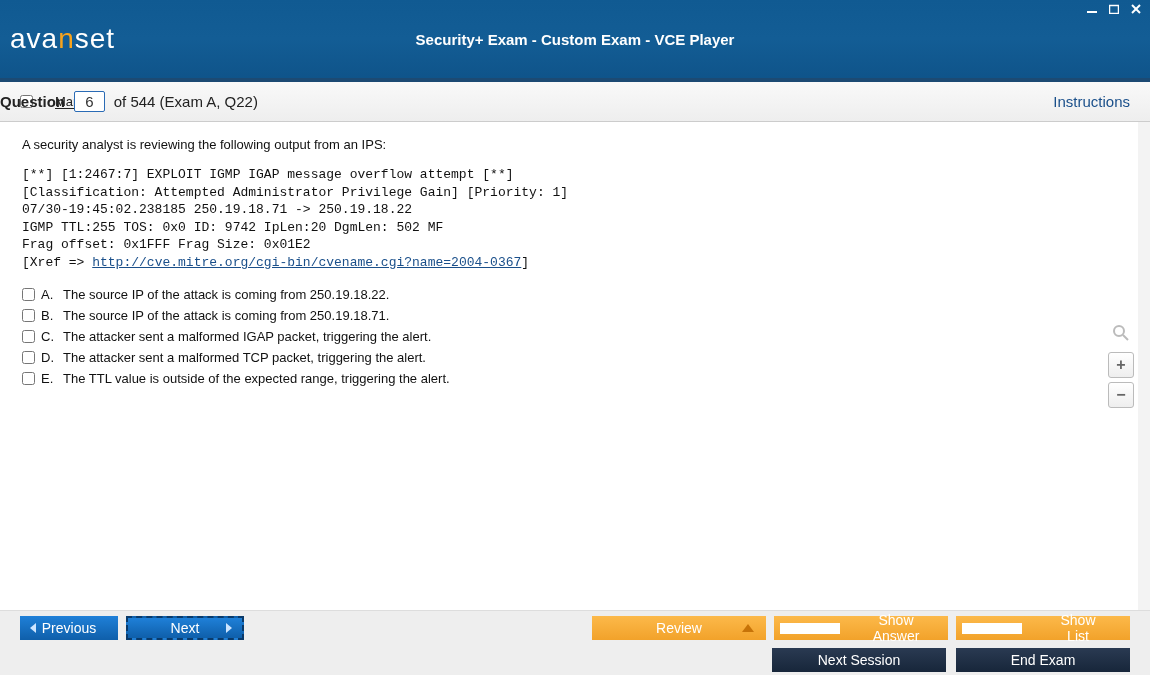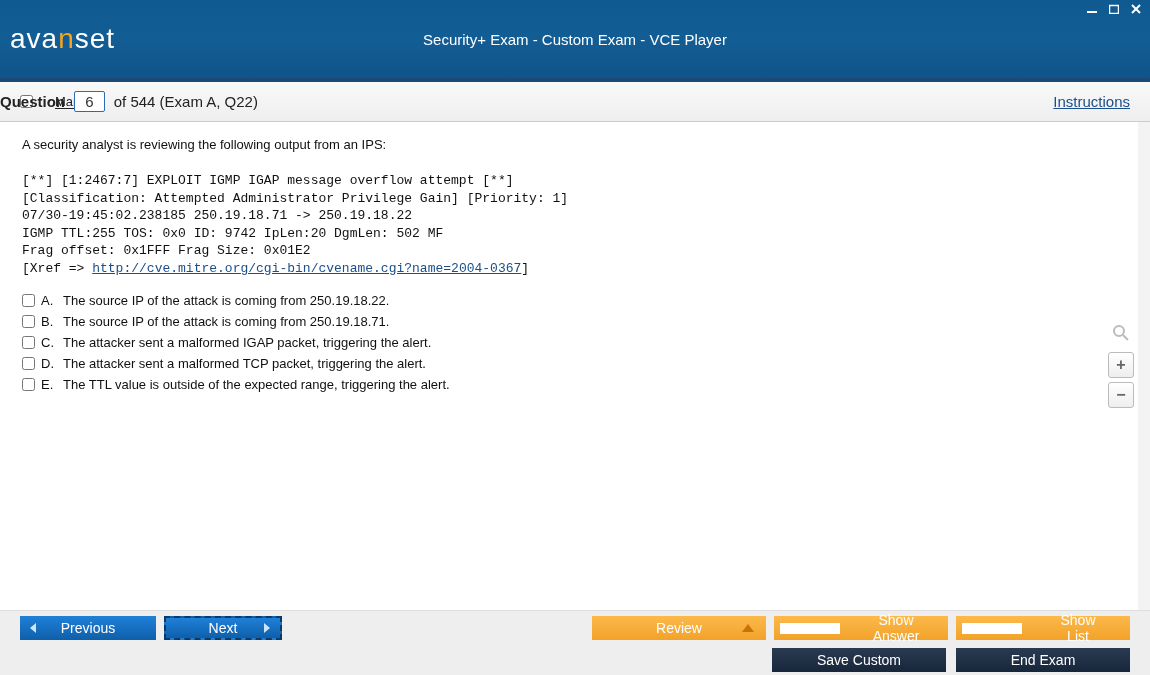--- a/index.html
+++ b/index.html
@@ -1,45 +1,45 @@
 <!DOCTYPE html>
 <html><head>
 <meta charset="utf-8">
 <style>
 * { box-sizing: border-box; margin: 0; padding: 0; }
 body { font-family: "Segoe UI", Arial, sans-serif; font-size: 13px; background: #fff; width: 1150px; height: 675px; overflow: hidden; position: relative; }
 .title-bar { height: 82px; background: linear-gradient(#105a92, #135d95 50%, #0f548a); color: #fff; display: flex; align-items: center; padding: 0 10px; position: relative; border-bottom: 4px solid #1c4a73; }
 .logo { font-size: 28px; letter-spacing: 1px; font-weight: 300; }
 .logo .n { color: #f7a31c; font-weight: 400; }
-.title-text { position: absolute; left: 0; right: 0; text-align: center; font-size: 15px; font-weight: 400; pointer-events: none; }
+.title-text { position: absolute; left: 0; right: 0; text-align: center; font-size: 15px; font-weight: 700; pointer-events: none; }
 .win-btns { position: absolute; right: 6px; top: 2px; display: flex; gap: 6px; }
 .win-btn { width: 16px; height: 14px; display: inline-flex; align-items: center; justify-content: center; color: #fff; cursor: pointer; font-size: 12px; font-weight: bold; }
 .toolbar { height: 40px; background: linear-gradient(#f9f9f9, #eeeeee); border-bottom: 1px solid #ccc; display: flex; align-items: center; padding: 0 20px; position: relative; }
 .mark-wrap { display: flex; align-items: center; gap: 22px; }
 .mark-wrap label { text-decoration: underline; text-underline-offset: 2px; color: #222; }
 
 .q-center { position: absolute; left: 0; right: 0; text-align: left; color: #222; font-size: 15px; pointer-events: none; }
 .q-center b { font-weight: 700; }
 .q-num { display: inline-block; border: 1px solid #2a6bb5; border-radius: 2px; padding: 1px 10px; margin: 0 5px; background: #fff; color: #333; pointer-events: auto; }
-.instructions { margin-left: auto; color: #1a4f8a; text-decoration: underline; cursor: pointer; font-size: 15px; }
+.instructions { margin-left: auto; color: #1a4f8a; cursor: pointer; font-size: 15px; }
 .content { padding: 15px 22px; height: 488px; overflow: auto; position: relative; border-right: 12px solid #f3f3f3;}
-.prompt { margin-bottom: 20px; font-size: 13px; color: #111; }
+.prompt { margin-bottom: 14px; font-size: 13px; color: #111; }
 .ips-out { font-family: "Courier New", monospace; font-size: 13px; line-height: 1.35; white-space: pre; margin-bottom: 16px; color: #111; }
 .ips-out a { color: #1a4f8a; text-decoration: underline; }
 .subprompt { margin-bottom: 12px; font-size: 13px; color: #111; }
 .opts { display: flex; flex-direction: column; gap: 6px; }
 .opt { display: flex; align-items: center; gap: 6px; font-size: 13px; color: #111; }
 .opt .letter { width: 16px; }
 .zoom-ctl { position: absolute; right: 4px; top: 50%; transform: translateY(-50%); display: flex; flex-direction: column; gap: 4px; z-index: 5;}
 .zoom-ctl .zbtn { width: 26px; height: 26px; border: 1px solid #bbb; border-radius: 3px; background: linear-gradient(#fff,#eee); display: flex; align-items: center; justify-content: center; cursor: pointer; color: #666; font-size: 16px; font-weight: bold;}
 .zoom-ctl .zsearch { border: none; background: none; color: #bbb; font-size: 18px; margin-bottom: 6px; display:flex; align-items:center; justify-content:center;}
 .nav-bar { height: 35px; background: #eee; display: flex; align-items: center; padding: 0 20px; gap: 8px; border-top: 1px solid #ddd; }
 .btn { height: 24px; display: inline-flex; align-items: center; justify-content: center; gap: 8px; font-size: 14px; cursor: pointer; color: #fff; padding: 0 12px; position: relative; border: none; }
 .btn.blue { background: linear-gradient(#1f80d8, #0f5faa); }
-.btn.prev { width: 136px; }
+.btn.prev { width: 98px; }
 .btn.next { width: 118px; border: 2px dashed #0a3a6a; }
 .spacer { flex: 1; }
 .btn.orange { background: linear-gradient(#fcb94a, #f2a22a); }
 .btn.review { width: 174px; justify-content: center; position: relative;}
 .btn.review .tri { width: 0; height: 0; border-left: 6px solid transparent; border-right: 6px solid transparent; border-bottom: 8px solid #c77308; position:absolute; right:12px;}
 .btn.show { width: 174px; justify-content: flex-start; padding-left: 6px;}
 .btn.show .cb { width: 11px; height: 11px; background: #fff; margin-right: 18px; flex-shrink: 0;}
 .btn.show span { flex: 1; text-align: center; margin-right: 10px;}
 .bottom-bar { height: 30px; background: #eee; display: flex; align-items: center; justify-content: flex-end; padding: 0 20px; gap: 10px; }
 .btn.dark { background: linear-gradient(#2a3a52, #17263a); width: 174px; height: 24px; }
@@ -152,15 +152,15 @@
       <span class="cb"></span>
       <span>Show Answer</span>
     </button>
   <button class="btn orange show">
       <span class="cb"></span>
       <span>Show List</span>
     </button>
 </div>
 
 <div class="bottom-bar">
-  <button class="btn dark">Save Custom</button>
+  <button class="btn dark">Next Session</button>
   <button class="btn dark">End Exam</button>
 </div>
 
 </body></html>

